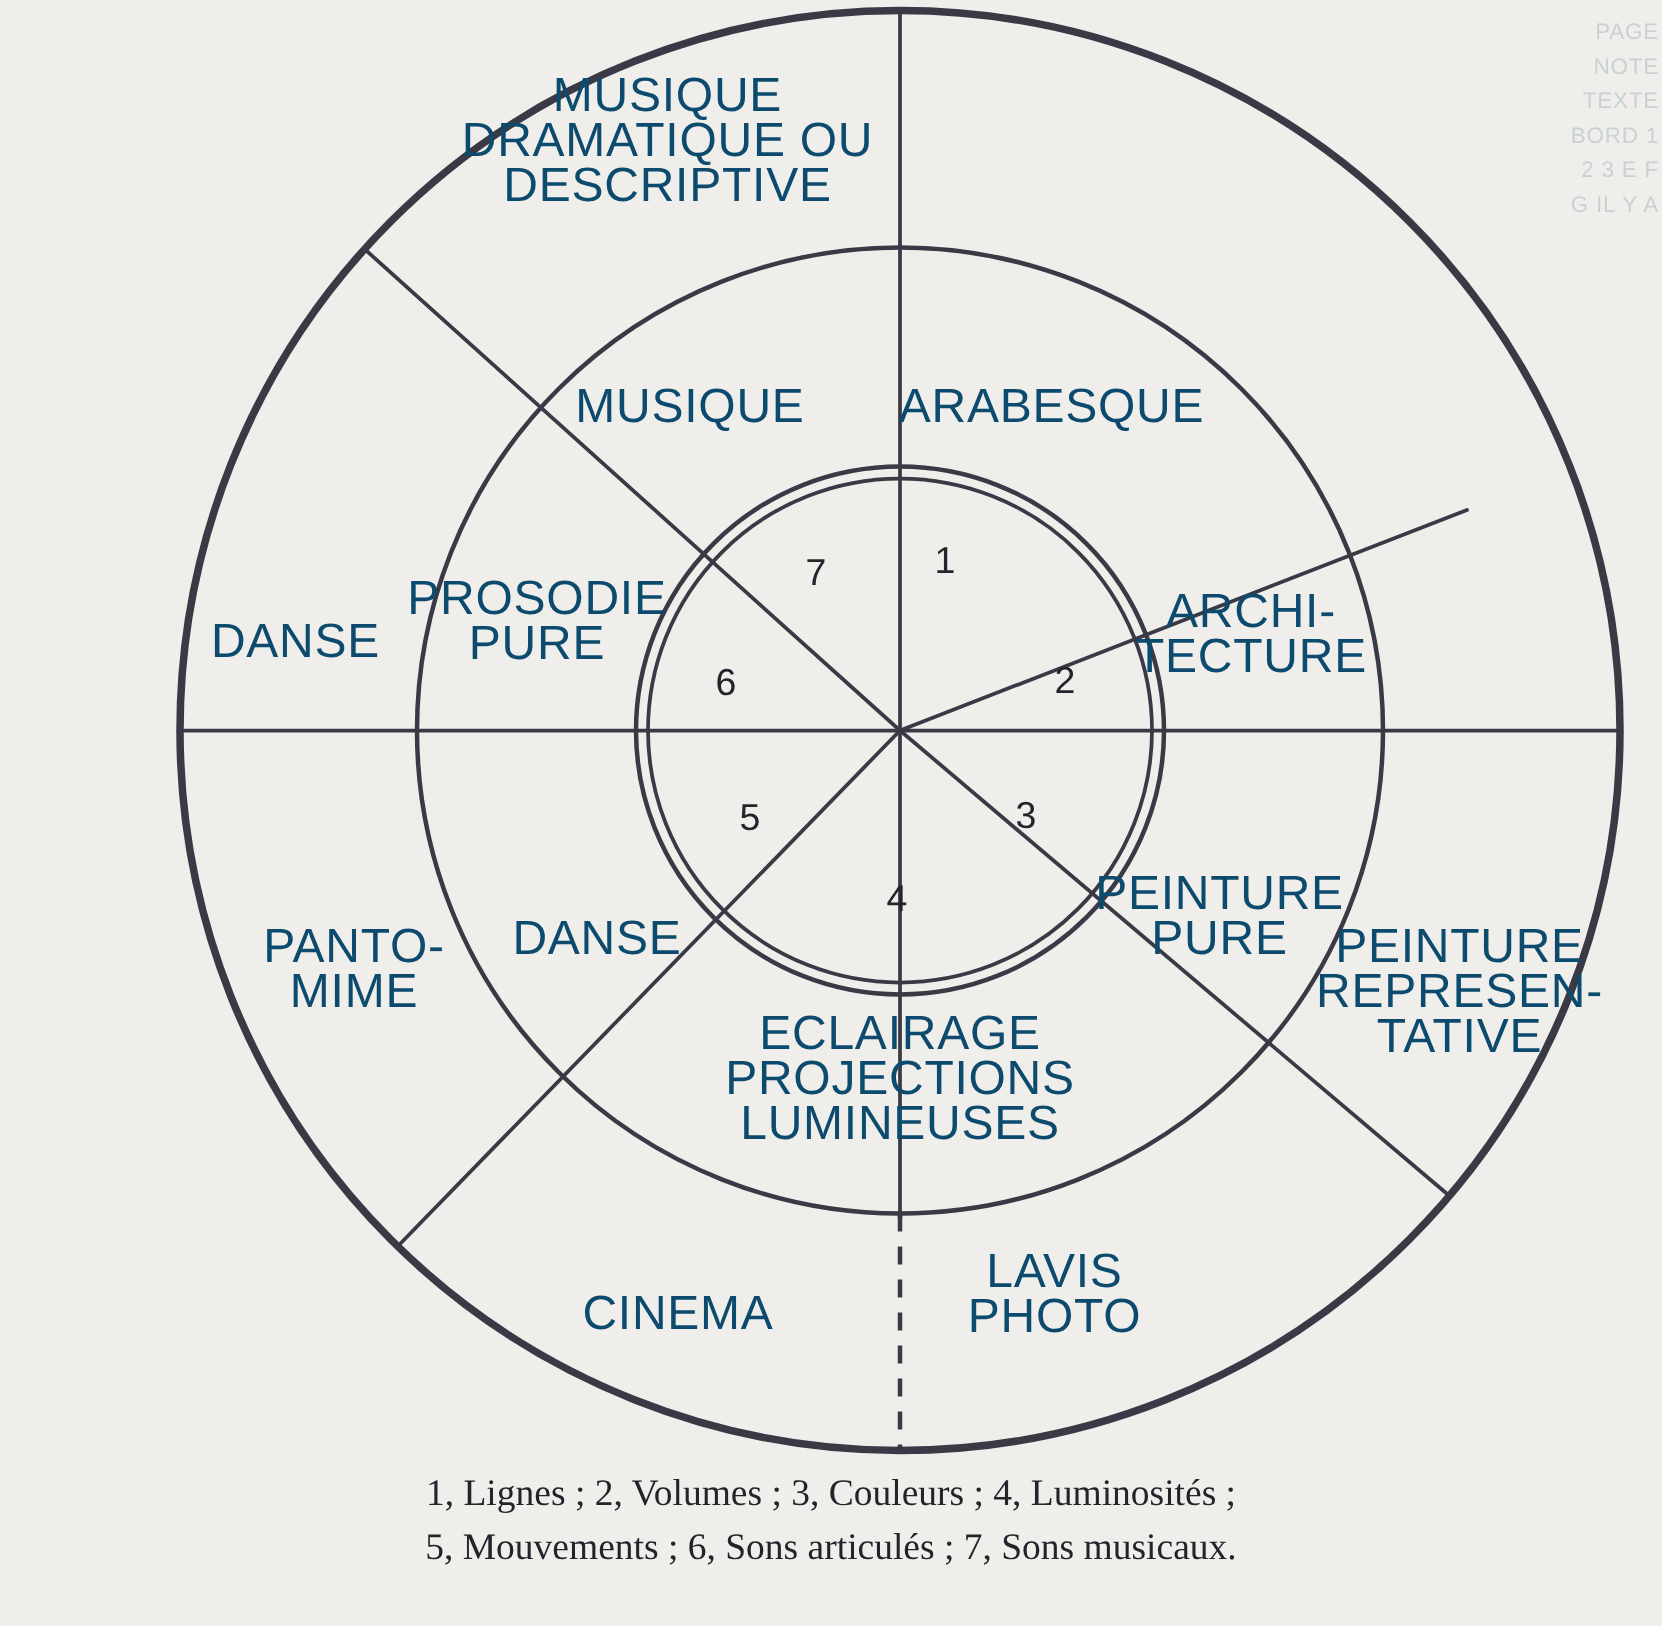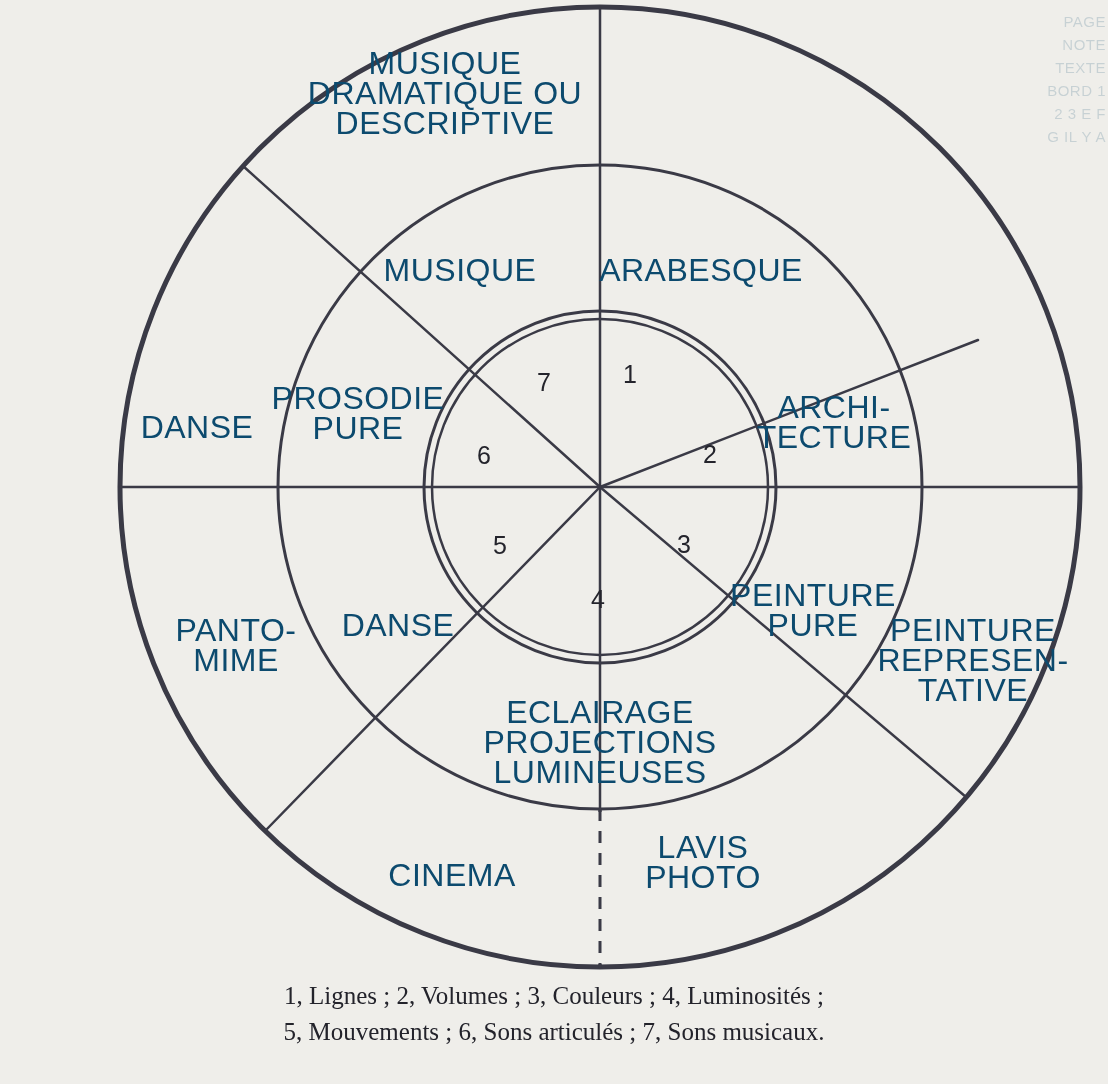--- a/index.html
+++ b/index.html
@@ -121,21 +121,21 @@
     <div class="num" style="left:664px; top:530px;">3</div>
     <div class="num" style="left:578px; top:585px;">4</div>
     <div class="num" style="left:480px; top:531px;">5</div>
     <div class="num" style="left:464px; top:441px;">6</div>
 
     <div class="label" style="left:586px; top:255px; width:230px;">ARABESQUE</div>
     <div class="label" style="left:744px; top:392px; width:180px;">ARCHI-
 TECTURE</div>
     <div class="label" style="left:718px; top:580px; width:190px;">PEINTURE
 PURE</div>
-    <div class="label" style="left:450px; top:673px; width:300px;margin-top:24px;">ECLAIRAGE
+    <div class="label" style="left:450px; top:673px; width:300px;">ECLAIRAGE
 PROJECTIONS
 LUMINEUSES</div>
     <div class="label" style="left:298px; top:610px; width:200px;">DANSE</div>
     <div class="label" style="left:258px; top:383px; width:200px;">PROSODIE
 PURE</div>
     <div class="label" style="left:350px; top:255px; width:220px;">MUSIQUE</div>
 
     <div class="label" style="left:858px; top:615px; width:230px;">PEINTURE
 REPRESEN-
 TATIVE</div>

